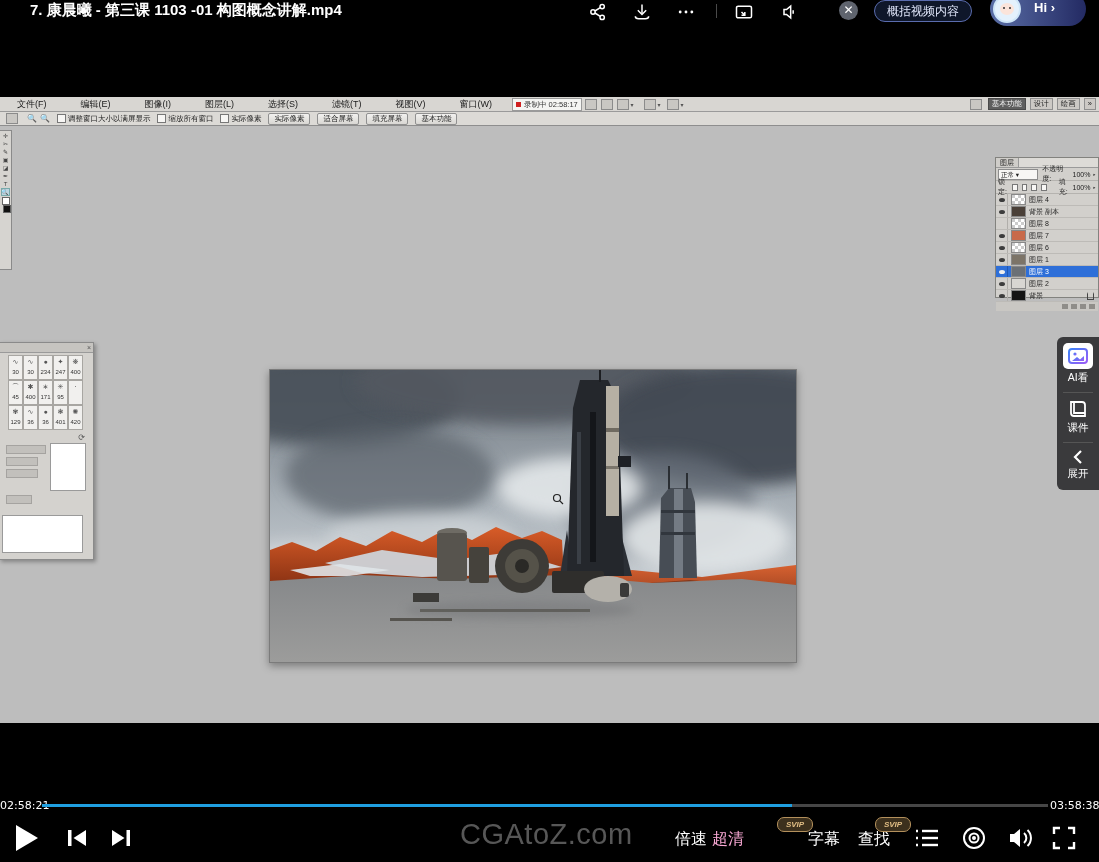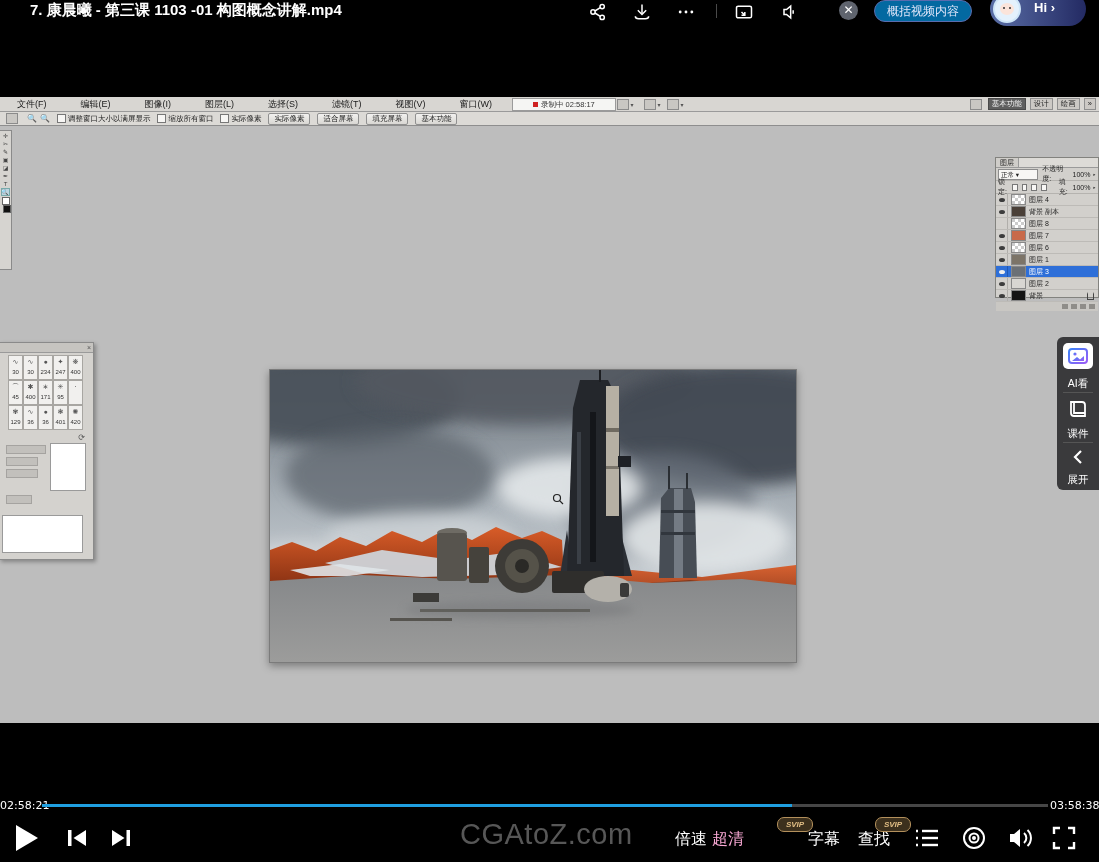--- a/index.html
+++ b/index.html
@@ -7,38 +7,38 @@
        font-family:"Liberation Sans","DejaVu Sans",sans-serif;}
   .abs{position:absolute;}
   svg{display:block;}
   
   .vtitle{left:30px;top:1px;color:#fff;font-size:15px;font-weight:bold;white-space:nowrap;}
   .tb-icon{top:2px;width:20px;height:20px;color:#fff;cursor:pointer;}
   .tb-div{left:716px;top:4px;width:1px;height:14px;background:#4a4a4a;}
   .close-btn{left:839px;top:1px;width:19px;height:19px;border-radius:50%;background:#5f646e;
              color:#fff;font-size:12px;line-height:18px;text-align:center;cursor:pointer;}
   .sum-pill{left:874px;top:0;height:20px;border:1px solid #5a6cae;border-radius:11px;
-            background:#0369a1;color:#e0e6fa;font-size:12px;line-height:20px;padding:0 12px;cursor:pointer;}
+            background:#0f172a;color:#e0e6fa;font-size:12px;line-height:20px;padding:0 12px;cursor:pointer;}
   .hi-pill{left:990px;top:-8px;width:96px;height:34px;border-radius:17px;
            background:linear-gradient(90deg,#5a6ea6,#232a63);cursor:pointer;}
   .avatar{position:absolute;left:3px;top:3px;width:28px;height:28px;border-radius:50%;
           background:#e4f1fc;border:2px solid #cfe6f8;box-sizing:border-box;}
   .avatar .face{position:absolute;left:5px;top:6px;width:14px;height:12px;border-radius:50%;background:#fbe4da;}
   .avatar .eye{position:absolute;top:4px;width:2px;height:2px;border-radius:50%;background:#333;}
   .hi-txt{position:absolute;left:44px;top:8px;color:#fff;font-size:13px;font-weight:bold;}
   
   .ps{left:0;top:97px;width:1099px;height:626px;}
   .ps-menubar{position:absolute;left:0;top:0;width:1099px;height:14px;background:#d8d6d2;
               border-bottom:1px solid #9a9a9a;display:flex;align-items:center;
               font-size:9px;color:#1a1a1a;white-space:nowrap;}
   .ps-menubar .mi{padding:0 17px;}
   .mchip{display:inline-block;width:10px;height:9px;border:1px solid #8b8b8b;background:#c9c7c3;margin:0 2px;}
   .mdiv{display:inline-block;width:1px;height:10px;background:#999;margin:0 4px;}
   .rec-pill{position:absolute;left:512px;top:1px;height:11px;background:#f5f5f3;border:1px solid #9a9a9a;
-            font-size:7.5px;color:#333;line-height:11px;padding:0 20px;white-space:nowrap;}
+            font-size:7.5px;color:#333;line-height:11px;padding:0 3px;white-space:nowrap;}
   .rec-dot{display:inline-block;width:5px;height:5px;background:#cf2020;margin-right:3px;}
   .ws{position:absolute;right:3px;top:1px;display:flex;gap:4px;align-items:center;font-size:7.5px;}
   .ws .wchip{padding:0 3px;height:10px;line-height:10px;background:#ccc9c5;border:1px solid #8f8f8f;color:#222;}
   .ws .active{background:#5f5f5f;color:#f2f2f2;border-color:#4a4a4a;text-align:center;}
   .ps-options{position:absolute;left:0;top:15px;width:1099px;height:14px;background:#dcdad6;
               border-bottom:1px solid #8e8e8e;display:flex;align-items:center;gap:7px;
               font-size:7.5px;color:#222;padding-left:4px;box-sizing:border-box;white-space:nowrap;}
   .cb{display:inline-block;width:7px;height:7px;border:1px solid #777;background:#f7f6f4;
       vertical-align:middle;margin-right:2px;}
   .opt-btn{height:10px;line-height:10px;padding:0 5px;border:1px solid #909090;border-radius:2px;
@@ -86,21 +86,21 @@
   .lname{white-space:nowrap;}
   .locktag{margin-left:auto;margin-right:4px;width:5px;height:5px;border:1px solid #444;
            border-top:2px solid transparent;position:relative;}
   .lp-foot{height:9px;background:#c9c7c3;display:flex;justify-content:flex-end;gap:3px;
            align-items:center;padding-right:3px;}
   .lp-foot i{width:6px;height:5px;background:#8f8d89;display:inline-block;}
   
   .sidefab{position:absolute;left:1057px;top:240px;width:42px;height:153px;background:#3a3a3c;
            border-radius:6px 0 0 6px;color:#fff;}
   .fab-item{position:absolute;left:0;width:42px;text-align:center;cursor:pointer;}
-  .fab-label{font-size:10.5px;color:#fff;display:block;margin-top:8px;}
+  .fab-label{font-size:10.5px;color:#fff;display:block;margin-top:2px;}
   .fab-div{position:absolute;left:6px;width:30px;height:1px;background:#555;}
   .ai-tile{width:30px;height:26px;background:#fff;border-radius:5px;margin:0 auto;
            display:flex;align-items:center;justify-content:center;}
   
   .time-txt{top:799px;color:#fff;font-size:11px;font-family:"DejaVu Sans",sans-serif;}
   .pbar{top:804px;height:3px;cursor:pointer;}
   .watermark{left:460px;top:818px;font-size:29px;color:#575757;letter-spacing:.5px;}
   .ctl-label{top:829px;color:#fff;font-size:16px;cursor:pointer;white-space:nowrap;}
   .svip{top:817px;width:34px;height:13px;border-radius:7px;background:#3c301d;
         border:1px solid #b3905c;color:#e0bd84;font-size:8px;font-weight:bold;font-style:italic;

